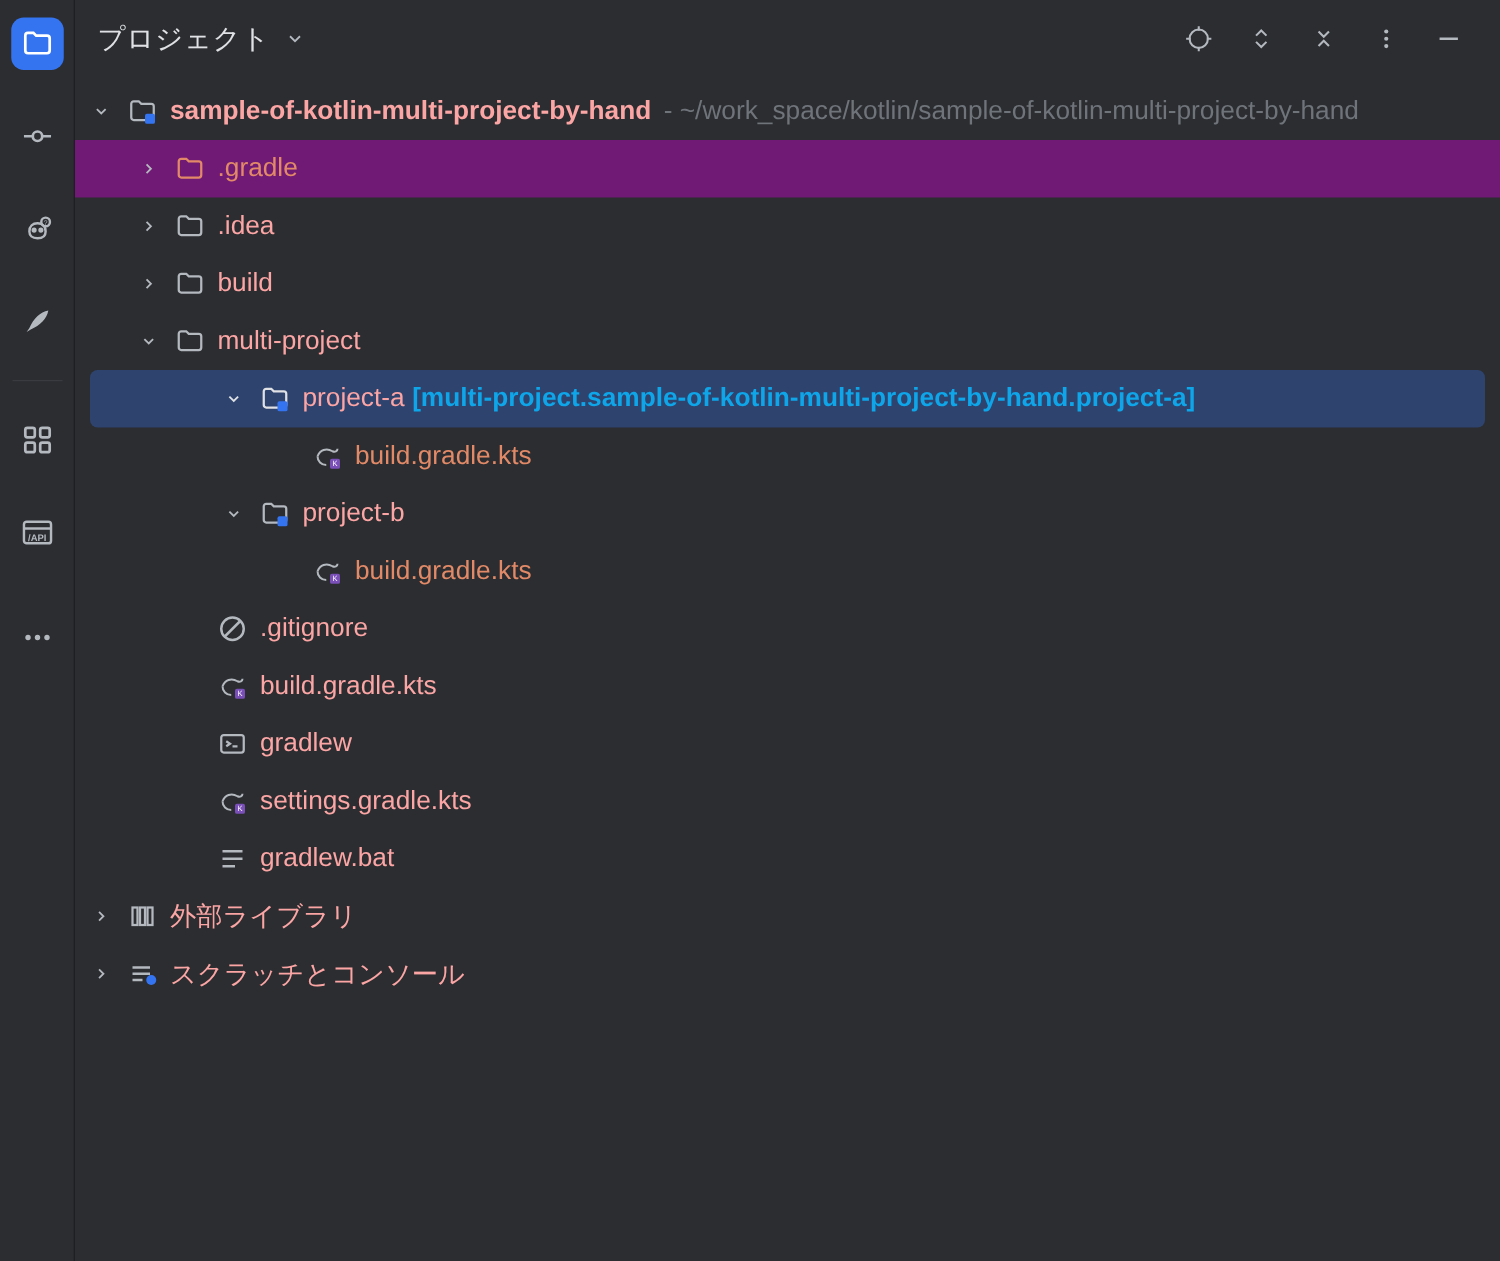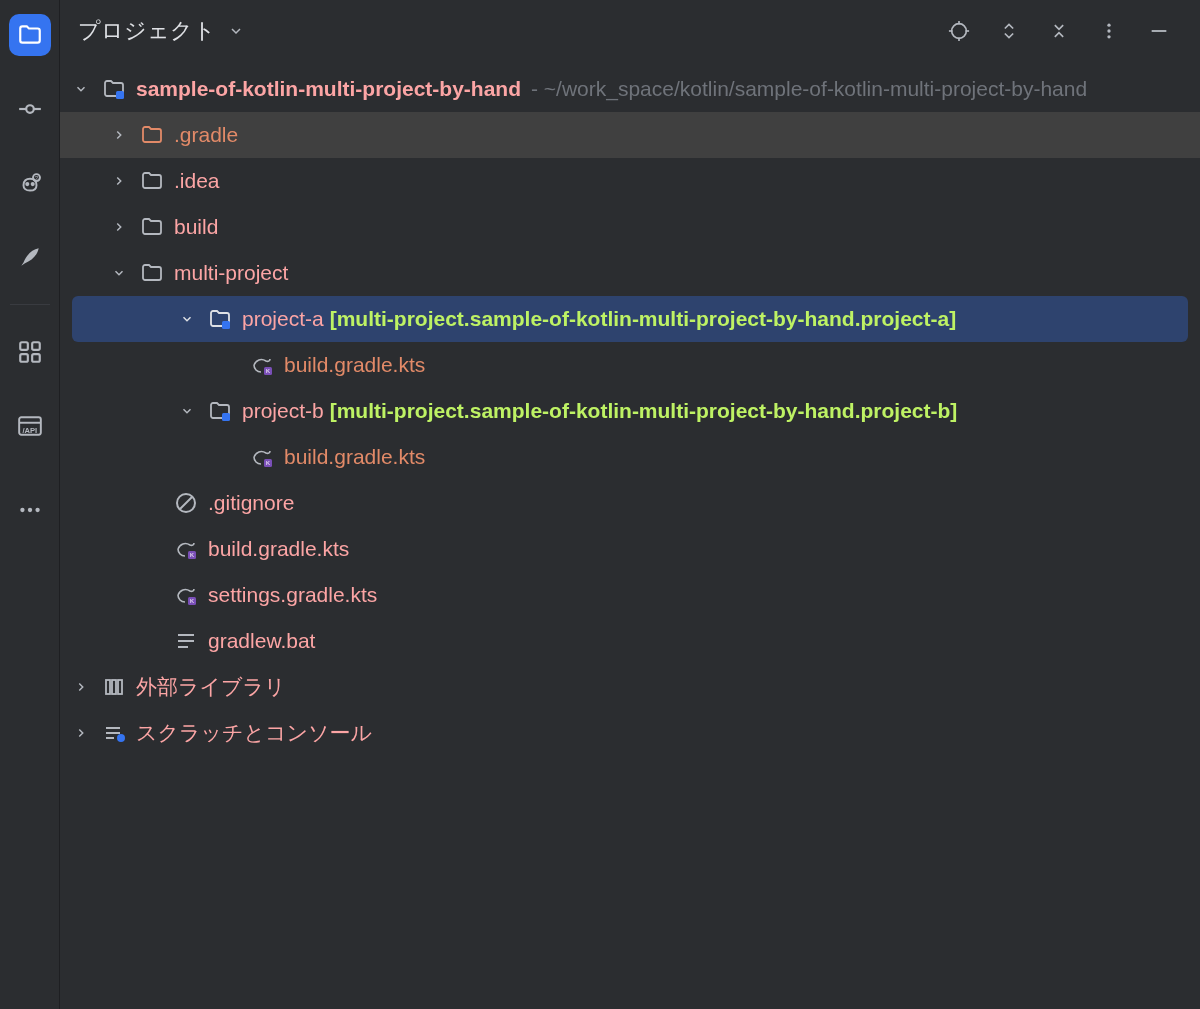--- a/index.html
+++ b/index.html
@@ -32,34 +32,34 @@
 .head-left { display:flex; align-items:center; gap:12px; cursor:pointer;}
 .head-title { font-weight:400; letter-spacing:0.5px; }
 .head-actions { display:flex; align-items:center; gap:24px; color:#b4b8bf; margin-right:6px;}
 .head-actions .act { cursor:pointer; display:flex; align-items:center; justify-content:center; width:26px; height:26px;}
 .tree { flex:1; overflow:hidden; padding-top:4px; }
 .row {
   height:46px; display:flex; align-items:center; white-space:nowrap;
   padding-right:12px; cursor:pointer; font-size:21px;
 }
 .row.selected { background:#2e436e; border-radius:6px; margin:0 12px; padding-right:0;text-align:right;}
-.row.highlight { background:#404040; }
+.row.highlight { background:#701a75; }
 .arrow {
   width:22px; height:22px; display:inline-flex; align-items:center; justify-content:center;
   color:#b4b8bf; margin-right:8px; flex-shrink:0;
 }
 .arrow svg { width:14px; height:14px;}
 .gap { flex-shrink:0; }
 .ico { width:28px; height:24px; display:inline-flex; align-items:center; justify-content:center; margin-right:8px; flex-shrink:0; }
 .ico svg { width:24px; height:24px; }
 .label { color:#fca5a5; }
 .label.bold { font-weight:600; }
 .label.orange { color:#e28a68; }
 .label.salmon { color:#e28a68; }
-.suffix { color:#bef264; font-weight:600; margin-left:6px; }
+.suffix { color:#0ea5e9; font-weight:600; margin-left:6px; }
 .path { color:#6f737a; margin-left:10px; }
 
 .ind-0 .gap{width:10px;} .ind-1 .gap{width:48px;} .ind-2 .gap{width:82px;}
 .ind-3 .gap{width:116px;} .ind-4 .gap{width:158px;}
 .row.selected.ind-3 .gap{width:104px;}
 </style>
 </head>
 <body>
 
 <div class="toolbar">
@@ -276,21 +276,20 @@
             <polyline points="6 9 12 15 18 9"></polyline>
           </svg>
         </span>
       <span class="ico">
           <svg viewBox="0 0 24 24" fill="none" stroke="#b4b8bf" stroke-width="1.8">
             <path d="M3 6a2 2 0 012-2h4l2 2h8a2 2 0 012 2v9a2 2 0 01-2 2H5a2 2 0 01-2-2V6z"></path>
             <rect x="14" y="14" width="8" height="8" rx="1.5" fill="#3574f0" stroke="none"></rect>
           </svg>
         </span>
       <span class="label">project-b</span>
-      <span class="suffix">[multi-project.sample-of-kotlin-multi-project-by-hand.project-b]</span>
     </div>
 
     <div class="row ind-4">
       <span class="gap"></span>
       <span class="arrow"></span>
       <span class="ico">
           <svg viewBox="0 0 24 24" fill="none" stroke="#b4b8bf" stroke-width="1.6">
             <path d="M4 12c2-5 7-7 12-4 2 1 4 0 4-2"></path>
             <path d="M4 12c0 4 3 7 7 7"></path>
             <rect x="14" y="14" width="8" height="8" rx="1.5" fill="#7a4fb8" stroke="none"></rect>
@@ -320,20 +319,32 @@
             <path d="M4 12c2-5 7-7 12-4 2 1 4 0 4-2"></path>
             <path d="M4 12c0 4 3 7 7 7"></path>
             <rect x="14" y="14" width="8" height="8" rx="1.5" fill="#7a4fb8" stroke="none"></rect>
             <text x="18" y="20" font-size="6" text-anchor="middle" fill="#fff" stroke="none">K</text>
           </svg>
         </span>
       <span class="label">build.gradle.kts</span>
     </div>
 
 
+    <div class="row ind-2">
+      <span class="gap"></span>
+      <span class="arrow"></span>
+      <span class="ico">
+          <svg viewBox="0 0 24 24" fill="none" stroke="#b4b8bf" stroke-width="1.8">
+            <rect x="3" y="5" width="18" height="14" rx="2"></rect>
+            <polyline points="7 10 10 12 7 14"></polyline>
+            <line x1="12" y1="14" x2="16" y2="14"></line>
+          </svg>
+        </span>
+      <span class="label">gradlew</span>
+    </div>
 
     <div class="row ind-2">
       <span class="gap"></span>
       <span class="arrow"></span>
       <span class="ico">
           <svg viewBox="0 0 24 24" fill="none" stroke="#b4b8bf" stroke-width="1.6">
             <path d="M4 12c2-5 7-7 12-4 2 1 4 0 4-2"></path>
             <path d="M4 12c0 4 3 7 7 7"></path>
             <rect x="14" y="14" width="8" height="8" rx="1.5" fill="#7a4fb8" stroke="none"></rect>
             <text x="18" y="20" font-size="6" text-anchor="middle" fill="#fff" stroke="none">K</text>

